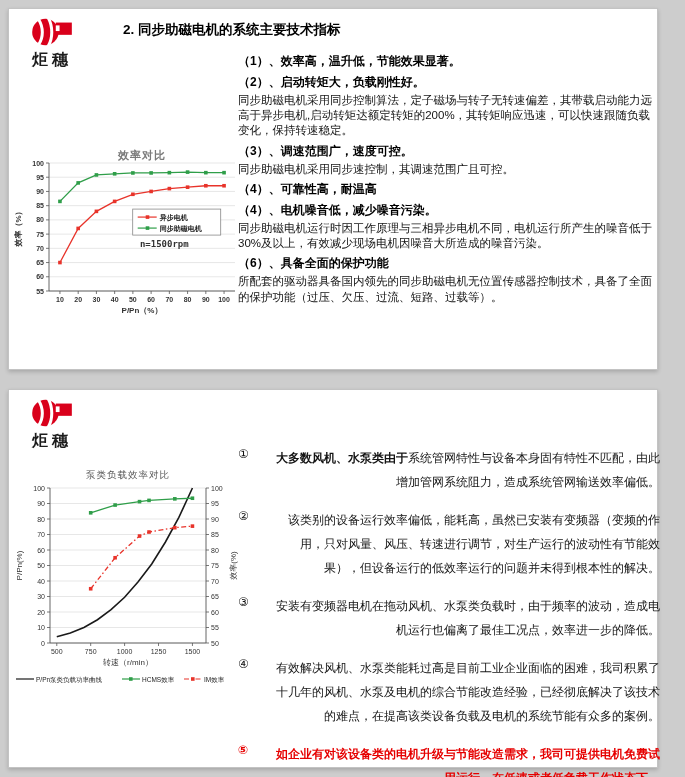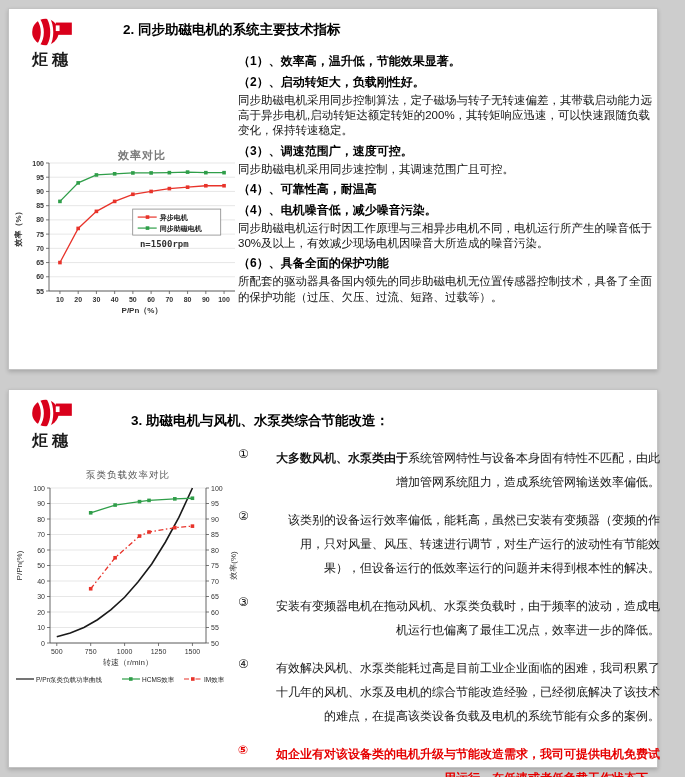--- a/index.html
+++ b/index.html
@@ -170,21 +170,20 @@
       <svg viewBox="0 0 44 36" style="color: rgb(217, 0, 27);">
         <circle cx="15" cy="18" r="14" fill="currentColor"></circle>
         <path d="M8 5 C13 13 13 24 8 31" stroke="#fff" stroke-width="3.2" fill="none"></path>
         <path d="M18 3 C23 12 23 25 18 33" stroke="#fff" stroke-width="3.2" fill="none"></path>
         <rect x="26" y="8" width="17" height="13" fill="currentColor"></rect>
         <rect x="26" y="11" width="4" height="6" fill="#fff"></rect>
       </svg>
       <div class="logo-text">炬穗</div>
     </div>
 
-    <h1 class="sec-title" id="t2">3. 助磁电机与风机、水泵类综合节能改造：</h1>
 
     <div class="chart-box" id="cb2">
       <svg class="chart" width="225" height="235">
           <line x1="36" y1="175" x2="192" y2="175" stroke="#dcdcdc" stroke-width="0.7"></line>
           <line x1="33" y1="175" x2="36" y2="175" stroke="#555" stroke-width="0.8"></line>
           <text x="31" y="177.5" text-anchor="end" font-size="7" fill="#333">0</text>
           <line x1="36" y1="159.5" x2="192" y2="159.5" stroke="#dcdcdc" stroke-width="0.7"></line>
           <line x1="33" y1="159.5" x2="36" y2="159.5" stroke="#555" stroke-width="0.8"></line>
           <text x="31" y="162" text-anchor="end" font-size="7" fill="#333">10</text>
           <line x1="36" y1="144" x2="192" y2="144" stroke="#dcdcdc" stroke-width="0.7"></line>

